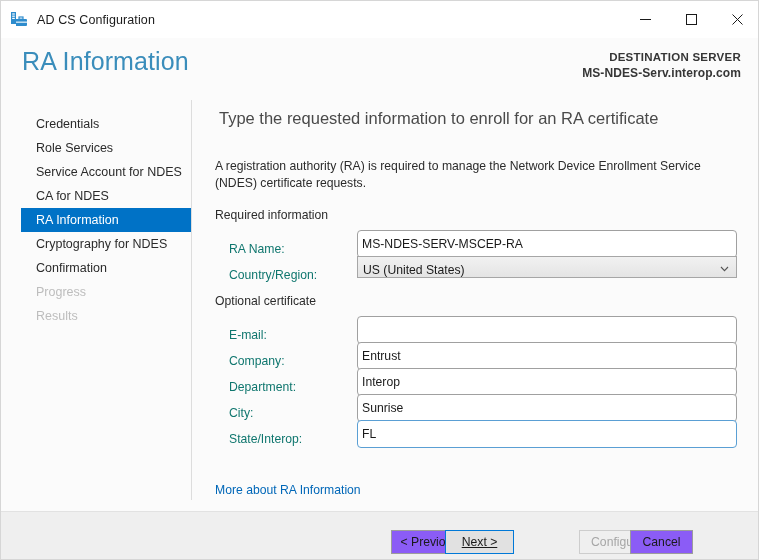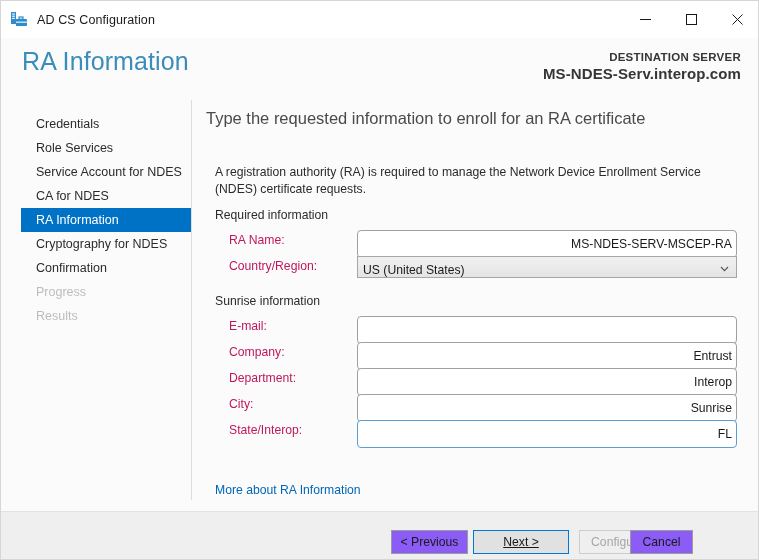--- a/index.html
+++ b/index.html
@@ -78,21 +78,21 @@
   }
   .dest-label {
     font-size: 11.5px;
     color: #363636;
     font-weight: bold;
     letter-spacing: 0.25px;
     line-height: 16px;
     white-space: nowrap;
   }
   .dest-server {
-    font-size: 15px;
+    font-size: 12px;
     color: #363636;
     font-weight: bold;
     letter-spacing: 0.1px;
     line-height: 17px;
     white-space: nowrap;
   }
 
   
   .body-area {
     position: absolute;
@@ -134,71 +134,70 @@
   }
 
   
   .main {
     position: absolute;
     left: 190px; top: 0;
     width: 569px; height: 415px;
   }
   .main-heading {
     position: absolute;
-    left: 15px; top: 13px;
+    left: 28px; top: 13px;
     font-size: 16.5px;
     color: #4a4a4a;
     white-space: nowrap;
     font-weight: normal;
   }
   .main-desc {
     position: absolute;
-    left: 24px; top: 68px;
+    left: 24px; top: 62px;
     width: 531px;
     font-size: 12.2px;
     color: #2b2b2b;
     line-height: 17px;
   }
   .section-label {
     position: absolute;
     left: 24px;
     font-size: 12.2px;
     color: #2b2b2b;
     white-space: nowrap;
   }
   .frow {
     position: absolute;
     left: 24px;
     width: 522px;
     height: 22px;
   }
   .frow .flabel {
     position: absolute;
-    left: 14px; top: 3px;
-    font-size: 12.2px;
-    color: #be185d;
+    left: 14px; top: 12px;
+    font-size: 12.2px;
+    color: #0f766e;
     white-space: nowrap;
   }
   .frow .fctl {
     position: absolute;
     left: 142px; top: 0;
     width: 380px;
     height: 22px;
   }
   input.tbox {
     width: 100%; height: 22px;
     border: 1px solid #a0a0a0;
     background: #ffffff;
     font-family: "Liberation Sans", sans-serif;
     font-size: 12.2px;
     color: #1a1a1a;
     padding: 13px 4px;
     outline: none;
     border-radius: 4px;
-    text-align: right;
   }
   input.tbox.focused {
     border: 1px solid #5a9fd4;
     box-shadow: inset 0 0 0 1px #ffffff;
   }
   .combo {
     width: 100%; height: 22px;
     border: 1px solid #a6a6a6;
     background: linear-gradient(to bottom, #f1f1f1 0%, #e4e4e4 100%);
     display: flex;
@@ -358,21 +357,21 @@
             <span>US (United States)</span>
             <span class="chev">
               <svg width="9" height="9" viewBox="0 0 9 9">
                   <path d="M1 2.5 L4.5 6.2 L8 2.5" stroke="#555" stroke-width="1.1" fill="none"></path>
                 </svg>
             </span>
           </div>
         </div>
       </div>
 
-      <div class="section-label" style="top:198px">Sunrise information</div>
+      <div class="section-label" style="top:198px">Optional certificate</div>
 
       <div class="frow" style="top:220px">
         <div class="flabel">E-mail:</div>
         <div class="fctl">
           <input class="tbox" type="text" value="" style="">
         </div>
       </div>
 
       <div class="frow" style="top:246px">
         <div class="flabel">Company:</div>
@@ -401,18 +400,18 @@
           <input class="tbox focused" type="text" autofocus="" value="FL" style="">
         </div>
       </div>
 
       <a class="link" href="#">More about RA Information</a>
     </div>
   </div>
 
   <div class="footer">
     <button class="btn" style="left:390px; width:77px;">&lt; Previous</button>
-    <button class="btn focused" style="left:472px; width:96px;text-decoration:underline;">Next &gt;</button>
+    <button class="btn focused" style="left:444px; width:69px;text-decoration:underline;">Next &gt;</button>
     <button class="btn disabled" style="left:578px; width:77px;">Configure</button>
     <button class="btn" style="left:629px; width:63px;">Cancel</button>
   </div>
 
 </div>
 
 </body></html>

